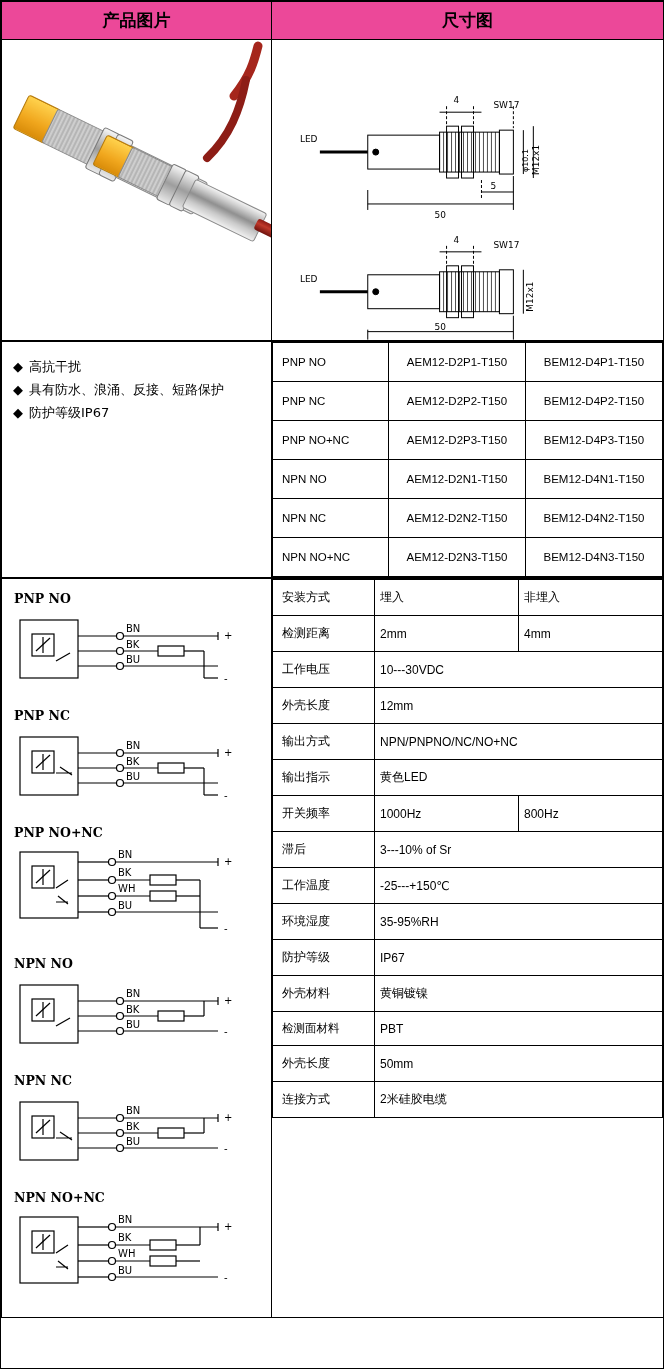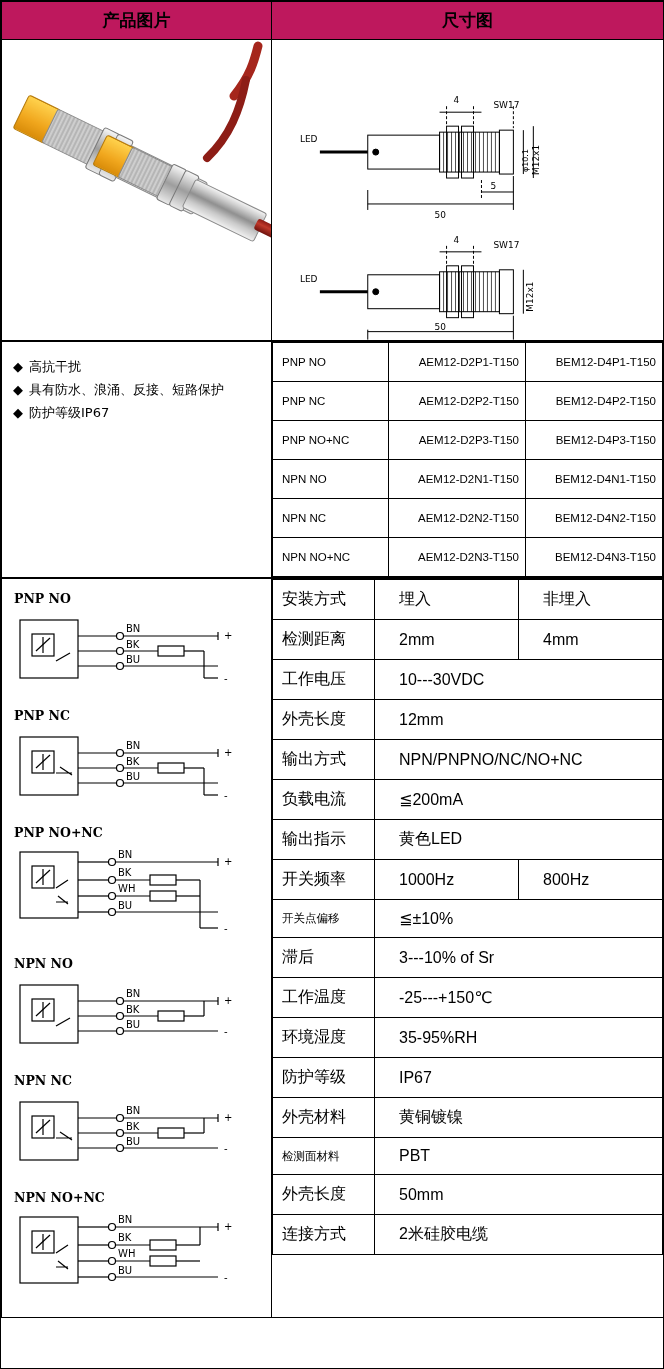--- a/index.html
+++ b/index.html
@@ -1,20 +1,20 @@
 <!DOCTYPE html>
 <html><head>
 <meta charset="utf-8">
 <style>
   html,body{margin:0;padding:0;background:#fff;}
   body{font-family:"Liberation Sans","DejaVu Sans",sans-serif;}
   #sheet{width:664px;height:1369px;position:relative;box-sizing:border-box;border:1px solid #000;background:#fff;overflow:hidden;}
   table{border-collapse:collapse;}
   .grid{width:662px;table-layout:fixed;}
-  .hdr{background:#be185d;text-align:center;font-weight:bold;font-size:17px;padding:7px 0;border:1px solid #000;font-family:"DejaVu Serif","Liberation Serif",serif;}
+  .hdr{background:#ec4899;text-align:center;font-weight:bold;font-size:17px;padding:7px 0;border:1px solid #000;font-family:"DejaVu Serif","Liberation Serif",serif;}
   .cell{border:1px solid #000;vertical-align:top;}
   .imgcell{height:300px;padding:0;position:relative;}
   
   .photo{position:relative;width:100%;height:100%;background:#fff;overflow:hidden;}
   .sensor{position:absolute;transform-origin:50% 50%;}
   .sensor .body{position:absolute;border-radius:3px;}
   .barrel{background:linear-gradient(180deg,#f2f2f2 0%,#cfcfcf 18%,#8f8f8f 46%,#c8c8c8 72%,#efefef 100%);
           border:1px solid #8a8a8a;}
   .thread{background:repeating-linear-gradient(90deg,#d9d9d9 0px,#a9a9a9 2px,#dcdcdc 4px);border:1px solid #8a8a8a;}
   .nut{background:linear-gradient(180deg,#f5f5f5,#9d9d9d 50%,#e8e8e8);border:1px solid #7a7a7a;}
@@ -23,26 +23,26 @@
   
   .dim{width:100%;height:100%;}
   
   .feat{font-size:13px;padding:14px 10px 10px 10px;line-height:1.55;font-family:"DejaVu Sans","Liberation Sans",sans-serif;}
   .feat .li{display:flex;margin-bottom:3px;}
   .feat .bullet{margin-right:6px;}
   
   .models{width:100%;table-layout:fixed;border-collapse:collapse;}
   .models td{border:1px solid #000;font-size:11.5px;padding:13px 6px;white-space:nowrap;text-align:left;}
   .models td.c1{width:100px;padding-left:9px;}
-  .models td.c2,.models td.c3{text-align:right;}
+  .models td.c2,.models td.c3{text-align:center;}
   
   .params{width:100%;table-layout:fixed;border-collapse:collapse;}
-  .params td{border:1px solid #000;font-size:16px;padding:9px 6px;}
+  .params td{border:1px solid #000;font-size:12px;padding:9px 6px;}
   .params td.k{width:86px;padding-left:9px;}
-  .params td.v{padding-left:24px;}
+  .params td.v{padding-left:5px;}
   .params td.small{font-size:11.5px;}
   .bold{font-weight:normal;}
   
   .wire-wrap{padding:6px 0 4px 6px;}
   .wire-title{font-weight:bold;font-size:12.5px;font-family:"DejaVu Serif","Liberation Serif",serif;margin:6px 0 0 6px;}
   svg{display:block;}
   .lowcell{border:1px solid #000;vertical-align:top;padding:0;}
 </style>
 </head>
 <body>
@@ -483,35 +483,27 @@
           </tr>
           <tr>
             <td class="k">外壳长度</td>
             <td class="v" colspan="2">12mm</td>
           </tr>
           <tr>
             <td class="k">输出方式</td>
             <td class="v" colspan="2">NPN/PNPNO/NC/NO+NC</td>
           </tr>
           <tr>
-            <td class="k">负载电流</td>
-            <td class="v" colspan="2">≦200mA</td>
-          </tr>
-          <tr>
             <td class="k">输出指示</td>
             <td class="v" colspan="2">黄色LED</td>
           </tr>
           <tr>
             <td class="k">开关频率</td>
             <td class="v">1000Hz</td>
             <td class="v">800Hz</td>
-          </tr>
-          <tr>
-            <td class="k small">开关点偏移</td>
-            <td class="v" colspan="2">≦±10%</td>
           </tr>
           <tr>
             <td class="k">滞后</td>
             <td class="v" colspan="2">3---10% of Sr</td>
           </tr>
           <tr>
             <td class="k">工作温度</td>
             <td class="v bold" colspan="2">-25---+150℃</td>
           </tr>
           <tr>

